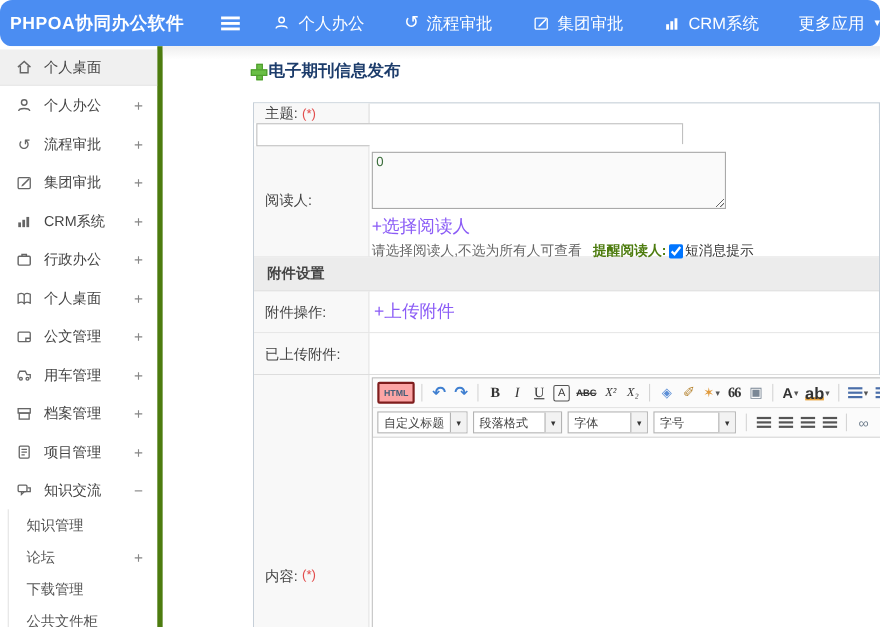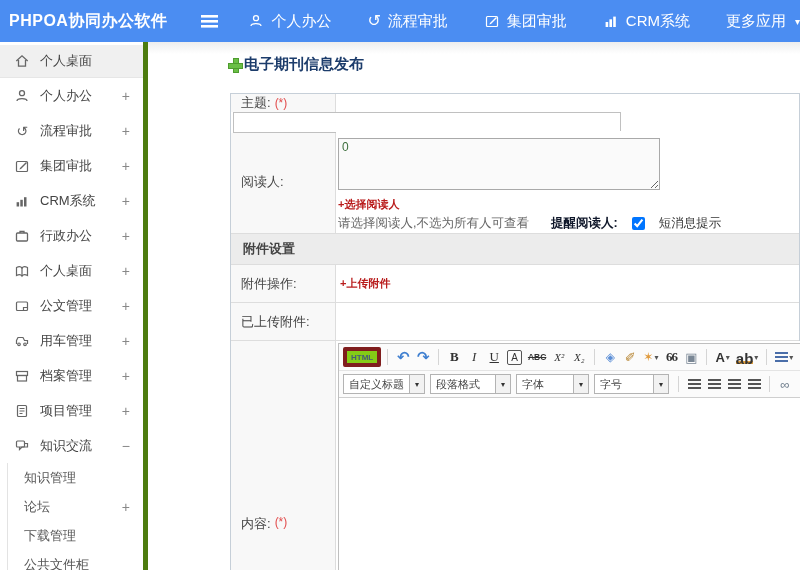--- a/index.html
+++ b/index.html
@@ -2,21 +2,21 @@
 <html><head>
 <meta charset="utf-8">
 <style>
   * { margin:0; padding:0; box-sizing:border-box; }
   html,body { width:800px; height:570px; }
   body { font-family:"Liberation Sans","DejaVu Sans",sans-serif; background:#fff; }
   .screen { position:relative; width:800px; height:570px; overflow:hidden; background:#fff; }
 
   
   .topbar { position:absolute; left:0; top:0; width:800px; height:42px; background:#4b8df2;
-            display:flex; align-items:center; color:#fff; }
+            display:flex; align-items:center; color:#fff;border-radius:11px; }
   .logo { font-size:16px; font-weight:bold; padding-left:9px; width:196px; letter-spacing:.5px; }
   .hamburger { width:18px; height:13px; margin-left:14px; cursor:pointer;
     background:linear-gradient(#fff,#fff) 0 0/18px 2.6px no-repeat,
                linear-gradient(#fff,#fff) 0 5.2px/18px 2.6px no-repeat,
                linear-gradient(#fff,#fff) 0 10.4px/18px 2.6px no-repeat; }
   .topnav { display:flex; align-items:center; margin-left:30px; gap:36px; }
   .topnav-item { display:flex; align-items:center; gap:7px; font-size:15px; cursor:pointer; white-space:nowrap; }
   .topnav-item .glyph-ic { font-size:16px; line-height:1; }
   .caret { font-size:10px; margin-left:2px; }
   .tn-svg { width:17px; height:17px; display:block; }
@@ -57,44 +57,44 @@
   .fc { flex:1; background:#fff; position:relative; }
   .req { color:#e24c4c; font-size:12px; }
   .row-subject { height:37px;flex-direction:column; }
   .row-subject .fc { display:flex; align-items:center; padding-left:2px; }
   .subject-input { width:388px; height:21px; border:1px solid #c0c0c0; font-size:12px; padding:0 4px; }
   .row-readers { height:103px; }
   .row-readers .fc { padding:7px 0 0 2px; }
   .readers-area { width:322px; height:52px; border:1px solid #a9a9a9; background:#fafafa;
                   font-size:12px; color:#3c6e3c; padding:1px 3px; resize:both; font-family:inherit; }
   .readers-link-line { margin-top:3px; }
-  .blue-link { color:#b91c1c; font-size:11px; text-decoration:none; cursor:pointer;font-weight:bold; }
-  .hint-line { margin-top:3px; display:flex; align-items:center; gap:12px; font-size:12.5px; color:#666; }
-  .remind-label { font-weight:bold; color:#0f172a; margin-left:10px; }
+  .blue-link { color:#8b5cf6; font-size:16px; text-decoration:none; cursor:pointer; }
+  .hint-line { margin-top:3px; display:flex; align-items:center; gap:0; font-size:12.5px; color:#666; }
+  .remind-label { font-weight:bold; color:#4d7c0f; margin-left:10px; }
   .hint-line input[type=checkbox] { width:13px; height:13px; margin:0 2px; }
   .cb-label { color:#333; }
   .row-secthead { height:31px; background:#ececec; display:flex; align-items:center;
                   padding-left:12px; font-weight:bold; color:#444; border-bottom:1px solid #ddd; }
   .row-uploaded { height:38px; }
   .row-attop { height:38px; }
   .row-attop .fc { display:flex; align-items:center; padding-left:4px; }
   .row-content { height:230px; border-bottom:none; }
   .row-content .fl { align-items:flex-start; padding-top:174px; }
   .row-content .fc { padding:2px 0 0 2px; overflow:visible; }
 
   
   .editor { width:620px; border:1px solid #bfbfbf; background:#fbfbfb; }
   .tb-row { display:flex; align-items:center; flex-wrap:nowrap; overflow:hidden;
             padding:3px 4px; gap:2px; white-space:nowrap; }
   .tb-row.r1 { border-bottom:1px solid #e4e4e4; }
   .tb-row.r2 { border-bottom:1px solid #cfcfcf; }
   .tb { min-width:18px; height:20px; display:inline-flex; align-items:center; justify-content:center;
         padding:0 2px; border-radius:2px; cursor:pointer; font-size:12px; color:#333; flex-shrink:0; }
   .vsep { width:1px; height:16px; background:#d5d5d5; margin:0 4px; flex-shrink:0; }
-  .tb-html { border:4px solid #7f1d1d; background:#84cc16; font-size:8px; font-weight:bold;
+  .tb-html { border:2px solid #7f1d1d; background:#fca5a5; font-size:8px; font-weight:bold;
              color:#445d78; padding:3px 4px; }
   .g-undo,.g-redo { color:#3f7fd0; font-weight:bold; font-size:15px; }
   .g-b { font-weight:bold; font-family:"Liberation Serif",serif; font-size:13px; }
   .g-i { font-style:italic; font-family:"Liberation Serif",serif; font-size:13px; }
   .g-u { text-decoration:underline; font-family:"Liberation Serif",serif; font-size:13px; }
   .g-frame { border:1px solid #555; font-size:10px; padding:0 3px; height:15px; min-width:0; }
   .g-strike { font-size:8.5px; text-decoration:line-through; font-weight:bold; }
   .g-supsub { font-size:11px; font-family:"Liberation Serif",serif; font-style:italic; }
   .g-eraser { color:#5b8ed6; font-size:12px; }
   .g-brush { color:#b5832f; font-size:13px; }

